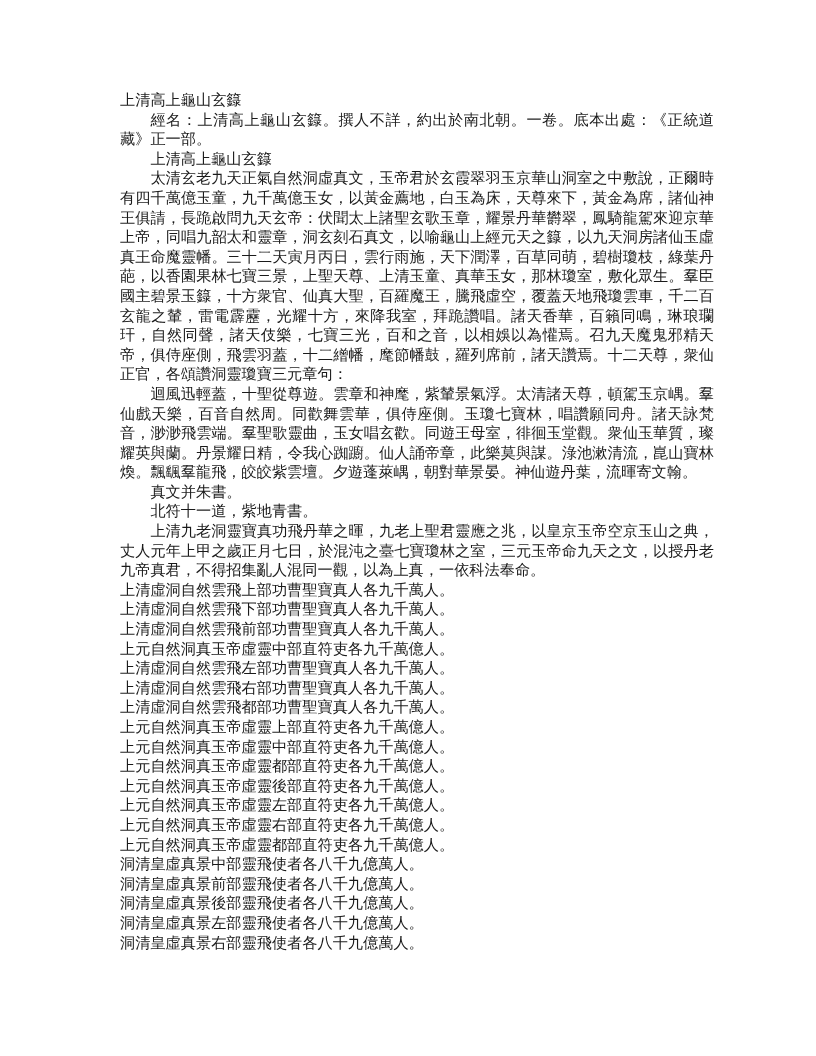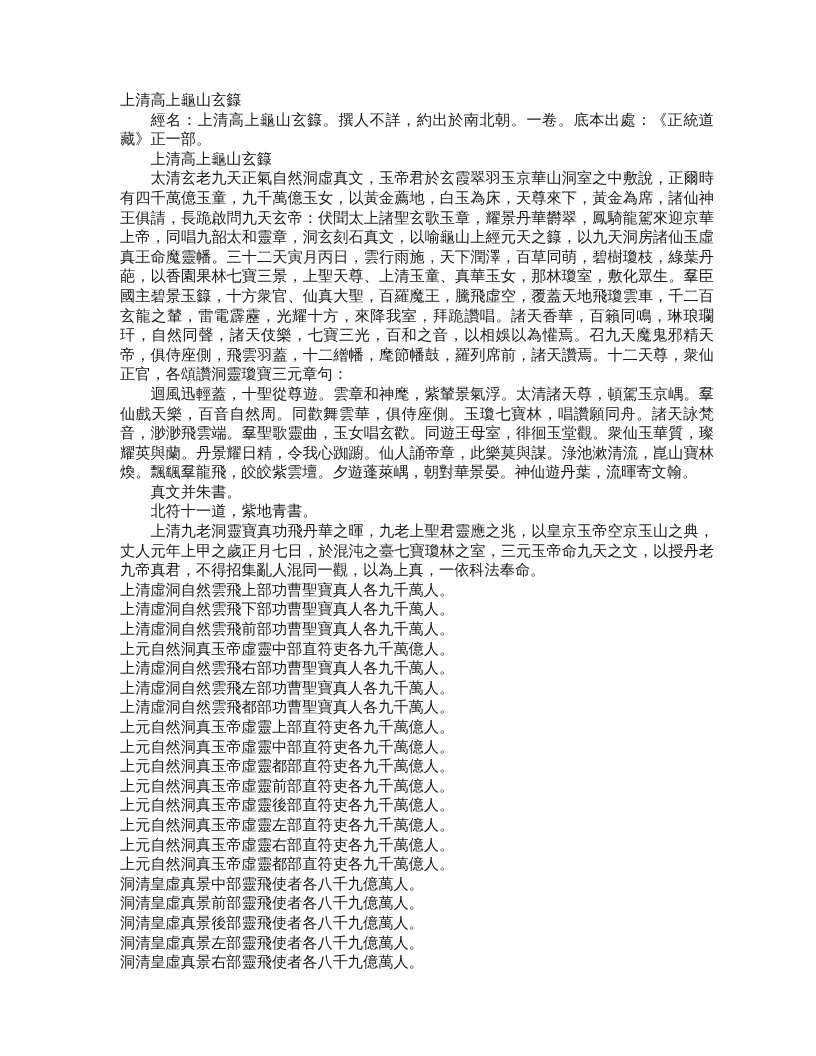--- a/index.html
+++ b/index.html
@@ -29,27 +29,26 @@
   <p class="indent">太清玄老九天正氣自然洞虛真文，玉帝君於玄霞翠羽玉京華山洞室之中敷說，正爾時有四千萬億玉童，九千萬億玉女，以黃金薦地，白玉為床，天尊來下，黃金為席，諸仙神王俱請，長跪啟問九天玄帝：伏聞太上諸聖玄歌玉章，耀景丹華欝翠，鳳騎龍駕來迎京華上帝，同唱九韶太和靈章，洞玄刻石真文，以喻龜山上經元天之籙，以九天洞房諸仙玉虛真王命魔靈幡。三十二天寅月丙日，雲行雨施，天下潤澤，百草同萌，碧樹瓊枝，綠葉丹葩，以香園果林七寶三景，上聖天尊、上清玉童、真華玉女，那林瓊室，敷化眾生。羣臣國主碧景玉籙，十方衆官、仙真大聖，百羅魔王，騰飛虛空，覆蓋天地飛瓊雲車，千二百玄龍之輦，雷電霹靂，光耀十方，來降我室，拜跪讚唱。諸天香華，百籟同鳴，琳琅瓓玕，自然同聲，諸天伎樂，七寶三光，百和之音，以相娛以為懽焉。召九天魔鬼邪精天帝，俱侍座側，飛雲羽蓋，十二繒幡，麾節幡鼓，羅列席前，諸天讚焉。十二天尊，衆仙正官，各頌讚洞靈瓊寶三元章句：</p>
   <p class="indent">迴風迅輕蓋，十聖從尊遊。雲章和神麾，紫輦景氣浮。太清諸天尊，頓駕玉京嵎。羣仙戲天樂，百音自然周。同歡舞雲華，俱侍座側。玉瓊七寶林，唱讚願同舟。諸天詠梵音，渺渺飛雲端。羣聖歌靈曲，玉女唱玄歡。同遊王母室，徘徊玉堂觀。衆仙玉華質，璨耀英與蘭。丹景耀日精，令我心踟躕。仙人誦帝章，此樂莫與謀。淥池漱清流，崑山寶林煥。飄颻羣龍飛，皎皎紫雲壇。夕遊蓬萊嵎，朝對華景晏。神仙遊丹葉，流暉寄文翰。</p>
   <p class="indent">真文并朱書。</p>
   <p class="indent">北符十一道，紫地青書。</p>
   <p class="indent">上清九老洞靈寶真功飛丹華之暉，九老上聖君靈應之兆，以皇京玉帝空京玉山之典，丈人元年上甲之歲正月七日，於混沌之臺七寶瓊林之室，三元玉帝命九天之文，以授丹老九帝真君，不得招集亂人混同一觀，以為上真，一依科法奉命。</p>
 
   <p class="list-item">上清虛洞自然雲飛上部功曹聖寶真人各九千萬人。</p>
   <p class="list-item">上清虛洞自然雲飛下部功曹聖寶真人各九千萬人。</p>
   <p class="list-item">上清虛洞自然雲飛前部功曹聖寶真人各九千萬人。</p>
   <p class="list-item">上元自然洞真玉帝虛靈中部直符吏各九千萬億人。</p>
+  <p class="list-item">上清虛洞自然雲飛左部功曹聖寶真人各九千萬人。</p>
   <p class="list-item">上清虛洞自然雲飛右部功曹聖寶真人各九千萬人。</p>
-  <p class="list-item">上清虛洞自然雲飛左部功曹聖寶真人各九千萬人。</p>
   <p class="list-item">上清虛洞自然雲飛都部功曹聖寶真人各九千萬人。</p>
   <p class="list-item">上元自然洞真玉帝虛靈上部直符吏各九千萬億人。</p>
   <p class="list-item">上元自然洞真玉帝虛靈中部直符吏各九千萬億人。</p>
   <p class="list-item">上元自然洞真玉帝虛靈都部直符吏各九千萬億人。</p>
-  <p class="list-item">上元自然洞真玉帝虛靈前部直符吏各九千萬億人。</p>
   <p class="list-item">上元自然洞真玉帝虛靈後部直符吏各九千萬億人。</p>
   <p class="list-item">上元自然洞真玉帝虛靈左部直符吏各九千萬億人。</p>
   <p class="list-item">上元自然洞真玉帝虛靈右部直符吏各九千萬億人。</p>
   <p class="list-item">上元自然洞真玉帝虛靈都部直符吏各九千萬億人。</p>
   <p class="list-item">洞清皇虛真景中部靈飛使者各八千九億萬人。</p>
   <p class="list-item">洞清皇虛真景前部靈飛使者各八千九億萬人。</p>
   <p class="list-item">洞清皇虛真景後部靈飛使者各八千九億萬人。</p>
   <p class="list-item">洞清皇虛真景左部靈飛使者各八千九億萬人。</p>
   <p class="list-item">洞清皇虛真景右部靈飛使者各八千九億萬人。</p>
 </div>

